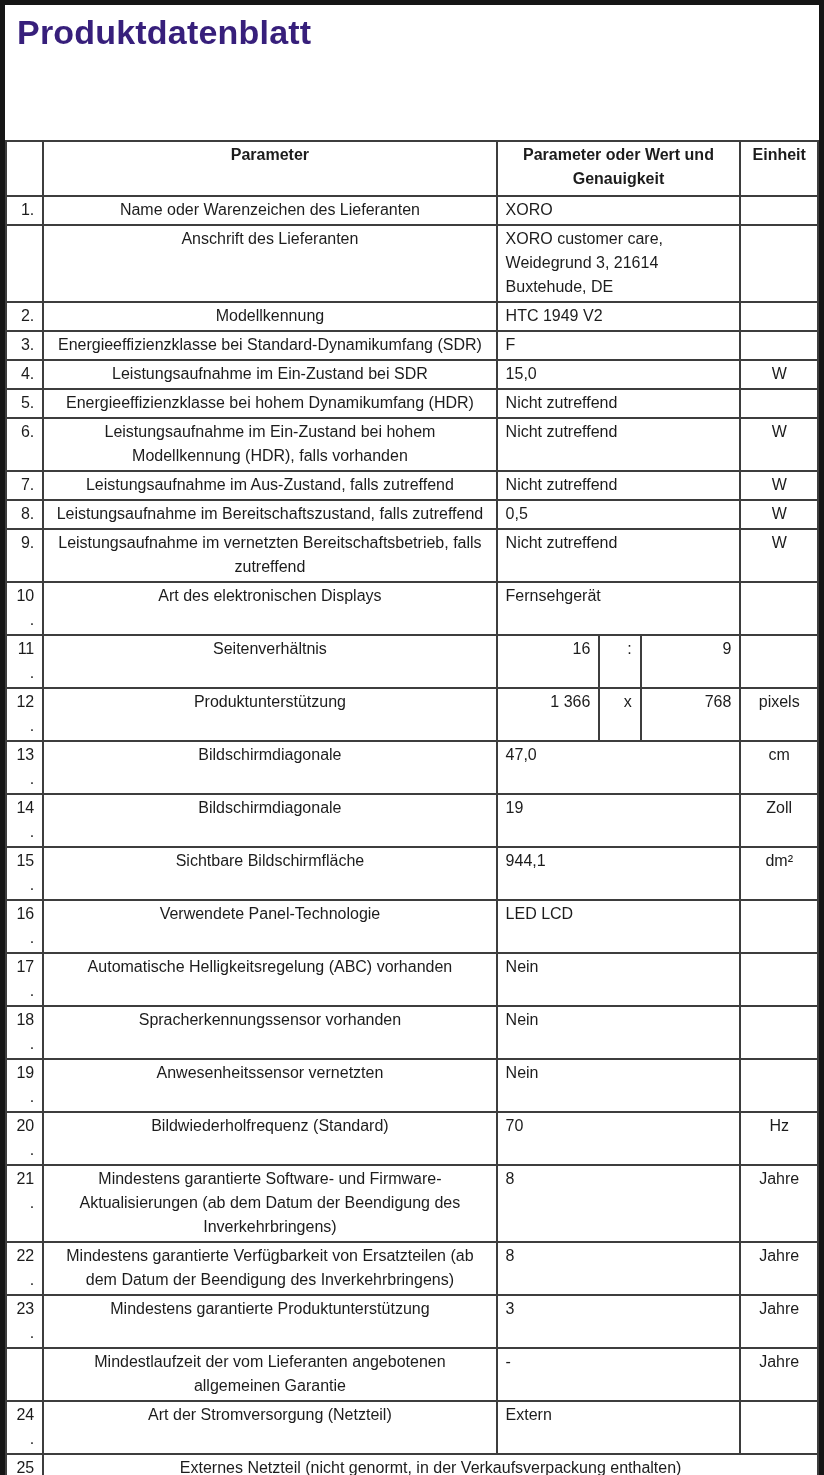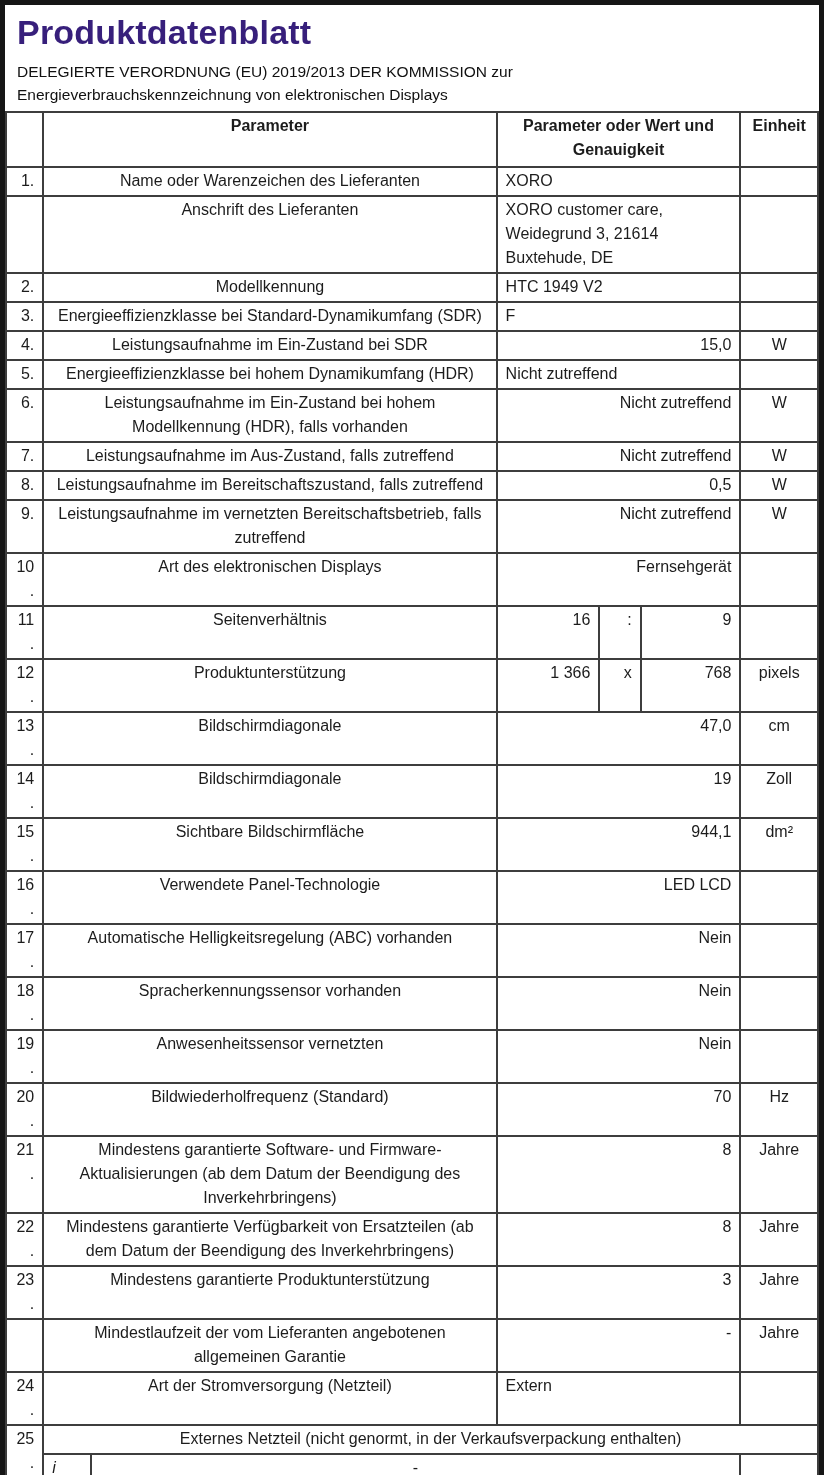--- a/index.html
+++ b/index.html
@@ -7,21 +7,21 @@
     width: 824px;
     min-height: 1475px;
     box-sizing: border-box;
     border: 5px solid #151515;
     background: #ffffff;
     font-family: "Liberation Sans", sans-serif;
     color: #1c1c1c;
   }
   .doc-header {
     box-sizing: border-box;
-    height: 106px;
+    height: 135px;
     padding: 6px 14px 4px 12px;
   }
   .doc-title {
     margin: 2px 0 9px 0;
     font-size: 34px;
     line-height: 38px;
     font-weight: bold;
     color: #371f7b;
     letter-spacing: 0.2px;
   }
@@ -42,35 +42,31 @@
     line-height: 24px;
     padding: 1px 8px 2px 8px;
     overflow: hidden;
     word-wrap: break-word;
   }
   .header-row td { font-weight: bold; height: 50px; }
   td.num  { text-align: right; padding-right: 5px; padding-left: 2px; }
   td.sub  { font-style: italic; padding-left: 12px; }
   td.lbl  { text-align: center; }
   td.val  { white-space: pre-line; }
-  td.val.right { text-align: right; }
+  td.val.right { text-align: left; }
   td.split { text-align: right; padding-left: 2px; padding-right: 2px; }
   td.unit { text-align: center; margin-top: 40px; }
 </style>
 </head>
 <body>
 
 <div class="page">
 
   <div class="doc-header">
     <div class="doc-title">Produktdatenblatt</div>
-    <div class="doc-subtitle">
-      <div>DELEGIERTE VERORDNUNG (EU) 2019/2013 DER KOMMISSION zur</div>
-      <div>Energieverbrauchskennzeichnung von elektronischen Displays</div>
-    </div>
   </div>
 
   <table class="datasheet">
     <colgroup>
       <col style="width:37px">
         <col style="width:47px">
         <col style="width:403px">
       <col style="width:102px">
         <col style="width:41px">
         <col style="width:99px">

